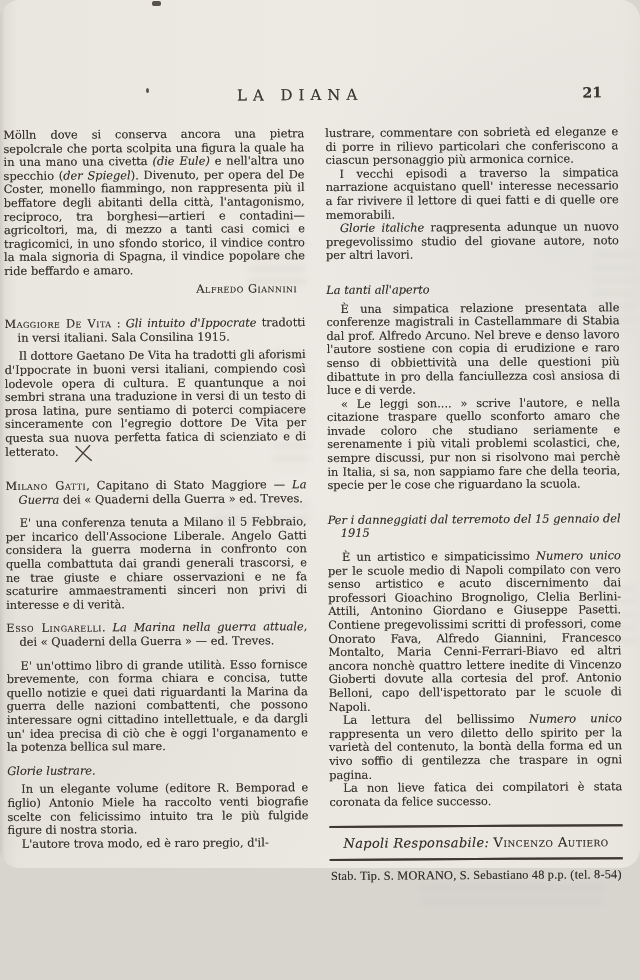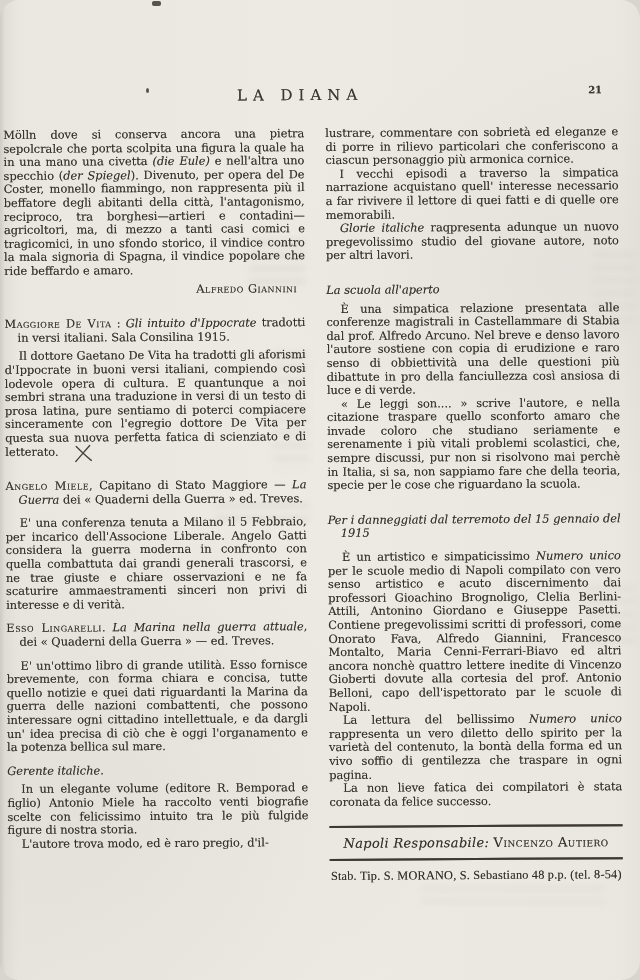--- a/index.html
+++ b/index.html
@@ -2,42 +2,42 @@
 <html><head>
 <meta charset="utf-8">
 <style>
   html,body{margin:0;padding:0;}
   body{
     width:640px;height:980px;overflow:hidden;
     background:#d8d5cf;
     font-family:"DejaVu Serif", serif;
   }
   .page{
-    position:relative;width:640px;height:980px;
+    position:relative;width:640px;height:868px;
     color:#36322b;
     background:
       radial-gradient(ellipse 420px 320px at 88% 28%, rgba(185,190,180,.14), transparent 70%),
       radial-gradient(ellipse 520px 420px at 12% 82%, rgba(175,172,163,.12), transparent 72%),
       linear-gradient(90deg, #cfccc5 0px, #e2dfd9 5px, #eae7e1 18px, #edeae4 320px, #eae7e1 620px, #e6e3dd 640px);
     border-radius: 19px;
   }
   .content{
     position:absolute;left:0;top:86px;width:640px;
     transform:rotate(-0.35deg);
     transform-origin:50% 0;
   }
   
   .header{position:relative;height:26px;}
   .title{
     position:absolute;left:0;top:0;width:600px;text-align:center;
     font-size:15px;letter-spacing:6px;color:#3b372f;
     text-shadow:0 0 .5px rgba(50,45,38,.6);
   }
   .pagenum{
-    position:absolute;right:38px;top:0;font-size:10px;font-weight:bold;color:#3b372f;
+    position:absolute;right:38px;top:0;font-size:14px;font-weight:bold;color:#3b372f;
     text-shadow:0 0 .5px rgba(50,45,38,.6);
   }
   
   .cols{
     display:flex;gap:21px;padding:0 22px 0 3px;margin-top:15px;
   }
   .col{
     font-size:11.4px;line-height:13.6px;text-align:justify;
     text-shadow:0 0 .45px rgba(52,47,40,.55);
   }
@@ -108,34 +108,34 @@
     <div class="cols">
 
       <div class="col left">
         <p class="cont"><span>Mölln dove si conserva ancora una pietra sepolcrale che porta scolpita una figura la quale ha in una mano una civetta </span><span class="it">(die Eule)</span><span> e nell'altra uno specchio (</span><span class="it">der Spiegel</span><span>). Divenuto, per opera del De Coster, monello fiammingo, non rappresenta più il beffatore degli abitanti della città, l'antagonismo, reciproco, tra borghesi—artieri e contadini—agricoltori, ma, di mezzo a tanti casi comici e tragicomici, in uno sfondo storico, il vindice contro la mala signoria di Spagna, il vindice popolare che ride beffardo e amaro.</span></p>
         <p class="sig mt-sm"><span class="sc">Alfredo Giannini</span></p>
         <p class="bib mt-lg"><span class="sc">Maggiore De Vita</span><span> : </span><span class="it">Gli intuito d'Ippocrate</span><span> tradotti in versi italiani. Sala Consilina 1915.</span></p>
         <p class="body mt-sm"><span><span>Il dottore Gaetano De Vita ha tradotti gli aforismi d'Ippocrate in buoni versi italiani, compiendo così lodevole opera di cultura. E quantunque a noi sembri strana una traduzione in versi di un testo di prosa latina, pure sentiamo di poterci compiacere sinceramente con l'egregio dottore De Vita per questa sua nuova perfetta fatica di scienziato e di letterato.</span></span><span class="xmark"><svg width="19" height="18" viewBox="0 0 19 18">
                 <path d="M2 2 C6 6, 11 11, 17 16" stroke="#49443c" stroke-width="1.4" fill="none" stroke-linecap="round"></path>
                 <path d="M15.5 1 C11 6, 6.5 11.5, 1.5 17" stroke="#49443c" stroke-width="1.4" fill="none" stroke-linecap="round"></path>
               </svg></span></p>
-        <p class="bib mt-h"><span class="sc">Angelo Miele</span><span>, Capitano di Stato Maggiore — </span><span class="it">La Guerra</span><span> dei « Quaderni della Guerra » ed. Treves.</span></p>
+        <p class="bib mt-h"><span class="sc">Milano Gatti</span><span>, Capitano di Stato Maggiore — </span><span class="it">La Guerra</span><span> dei « Quaderni della Guerra » ed. Treves.</span></p>
         <p class="body mt"><span>E' una conferenza tenuta a Milano il 5 Febbraio, per incarico dell'Associone Liberale. Angelo Gatti considera la guerra moderna in confronto con quella combattuta dai grandi generali trascorsi, e ne trae giuste e chiare osservazioni e ne fa scaturire ammaestramenti sinceri non privi di interesse e di verità.</span></p>
         <p class="bib mt"><span class="sc">Esso Lingarelli</span><span>. </span><span class="it">La Marina nella guerra attuale</span><span>, dei « Quaderni della Guerra » — ed. Treves.</span></p>
         <p class="body mt"><span>E' un'ottimo libro di grande utilità. Esso fornisce brevemente, con forma chiara e concisa, tutte quello notizie e quei dati riguardanti la Marina da guerra delle nazioni combattenti, che possono interessare ogni cittadino intellettuale, e da dargli un' idea precisa di ciò che è oggi l'organamento e la potenza bellica sul mare.</span></p>
-        <p class="heading mt"><span class="it">Gerente italiche.</span></p>
+        <p class="heading mt"><span class="it">Glorie lustrare.</span></p>
         <p class="body mt-sm"><span>In un elegante volume (editore R. Bemporad e figlio) Antonio Miele ha raccolto venti biografie scelte con felicissimo intuito tra le più fulgide figure di nostra storia.</span></p>
         <p class="body"><span>L'autore trova modo, ed è raro pregio, d'il-</span></p>
       </div>
 
       <div class="col right">
         <p class="cont"><span>lustrare, commentare con sobrietà ed eleganze e di porre in rilievo particolari che conferiscono a ciascun personaggio più armonica cornice.</span></p>
         <p class="body"><span>I vecchi episodi a traverso la simpatica narrazione acquistano quell' interesse necessario a far rivivere il lettore di quei fatti e di quelle ore memorabili.</span></p>
         <p class="body"><span class="it">Glorie italiche</span><span> raqpresenta adunque un nuovo pregevolissimo studio del giovane autore, noto per altri lavori.</span></p>
-        <p class="heading mt-lg"><span class="it">La scuola all'aperto</span></p>
+        <p class="heading mt-lg"><span class="it">La tanti all'aperto</span></p>
         <p class="body mt-sm"><span>È una simpatica relazione presentata alle conferenze magistrali in Castellammare di Stabia dal prof. Alfredo Arcuno. Nel breve e denso lavoro l'autore sostiene con copia di erudizione e raro senso di obbiettività una delle questioni più dibattute in pro della fanciullezza così ansiosa di luce e di verde.</span></p>
         <p class="body"><span>« Le leggi son.... » scrive l'autore, e nella citazione traspare quello sconforto amaro che invade coloro che studiano seriamente e serenamente i più vitali problemi scolastici, che, sempre discussi, pur non si risolvono mai perchè in Italia, si sa, non sappiamo fare che della teoria, specie per le cose che riguardano la scuola.</span></p>
         <p class="heading bib mt-lg"><span class="it">Per i danneggiati dal terremoto del 15 gennaio del 1915</span></p>
         <p class="body mt"><span>È un artistico e simpaticissimo </span><span class="it">Numero unico</span><span> per le scuole medio di Napoli compilato con vero senso artistico e acuto discernimento dai professori Gioachino Brognoligo, Clelia Berlini-Attili, Antonino Giordano e Giuseppe Pasetti. Contiene pregevolissimi scritti di professori, come Onorato Fava, Alfredo Giannini, Francesco Montalto, Maria Cenni-Ferrari-Biavo ed altri ancora nonchè quattro lettere inedite di Vincenzo Gioberti dovute alla cortesia del prof. Antonio Belloni, capo dell'ispettorato par le scuole di Napoli.</span></p>
         <p class="body"><span>La lettura del bellissimo </span><span class="it">Numero unico</span><span> rappresenta un vero diletto dello spirito per la varietà del contenuto, la bontà della forma ed un vivo soffio di gentilezza che traspare in ogni pagina.</span></p>
         <p class="body"><span>La non lieve fatica dei compilatori è stata coronata da felice successo.</span></p>
 
         <div class="footer">
           <div class="rule"></div>
           <p class="gerente"><span class="it">Napoli Responsabile: </span><span class="sc">Vincenzo Autiero</span></p>

